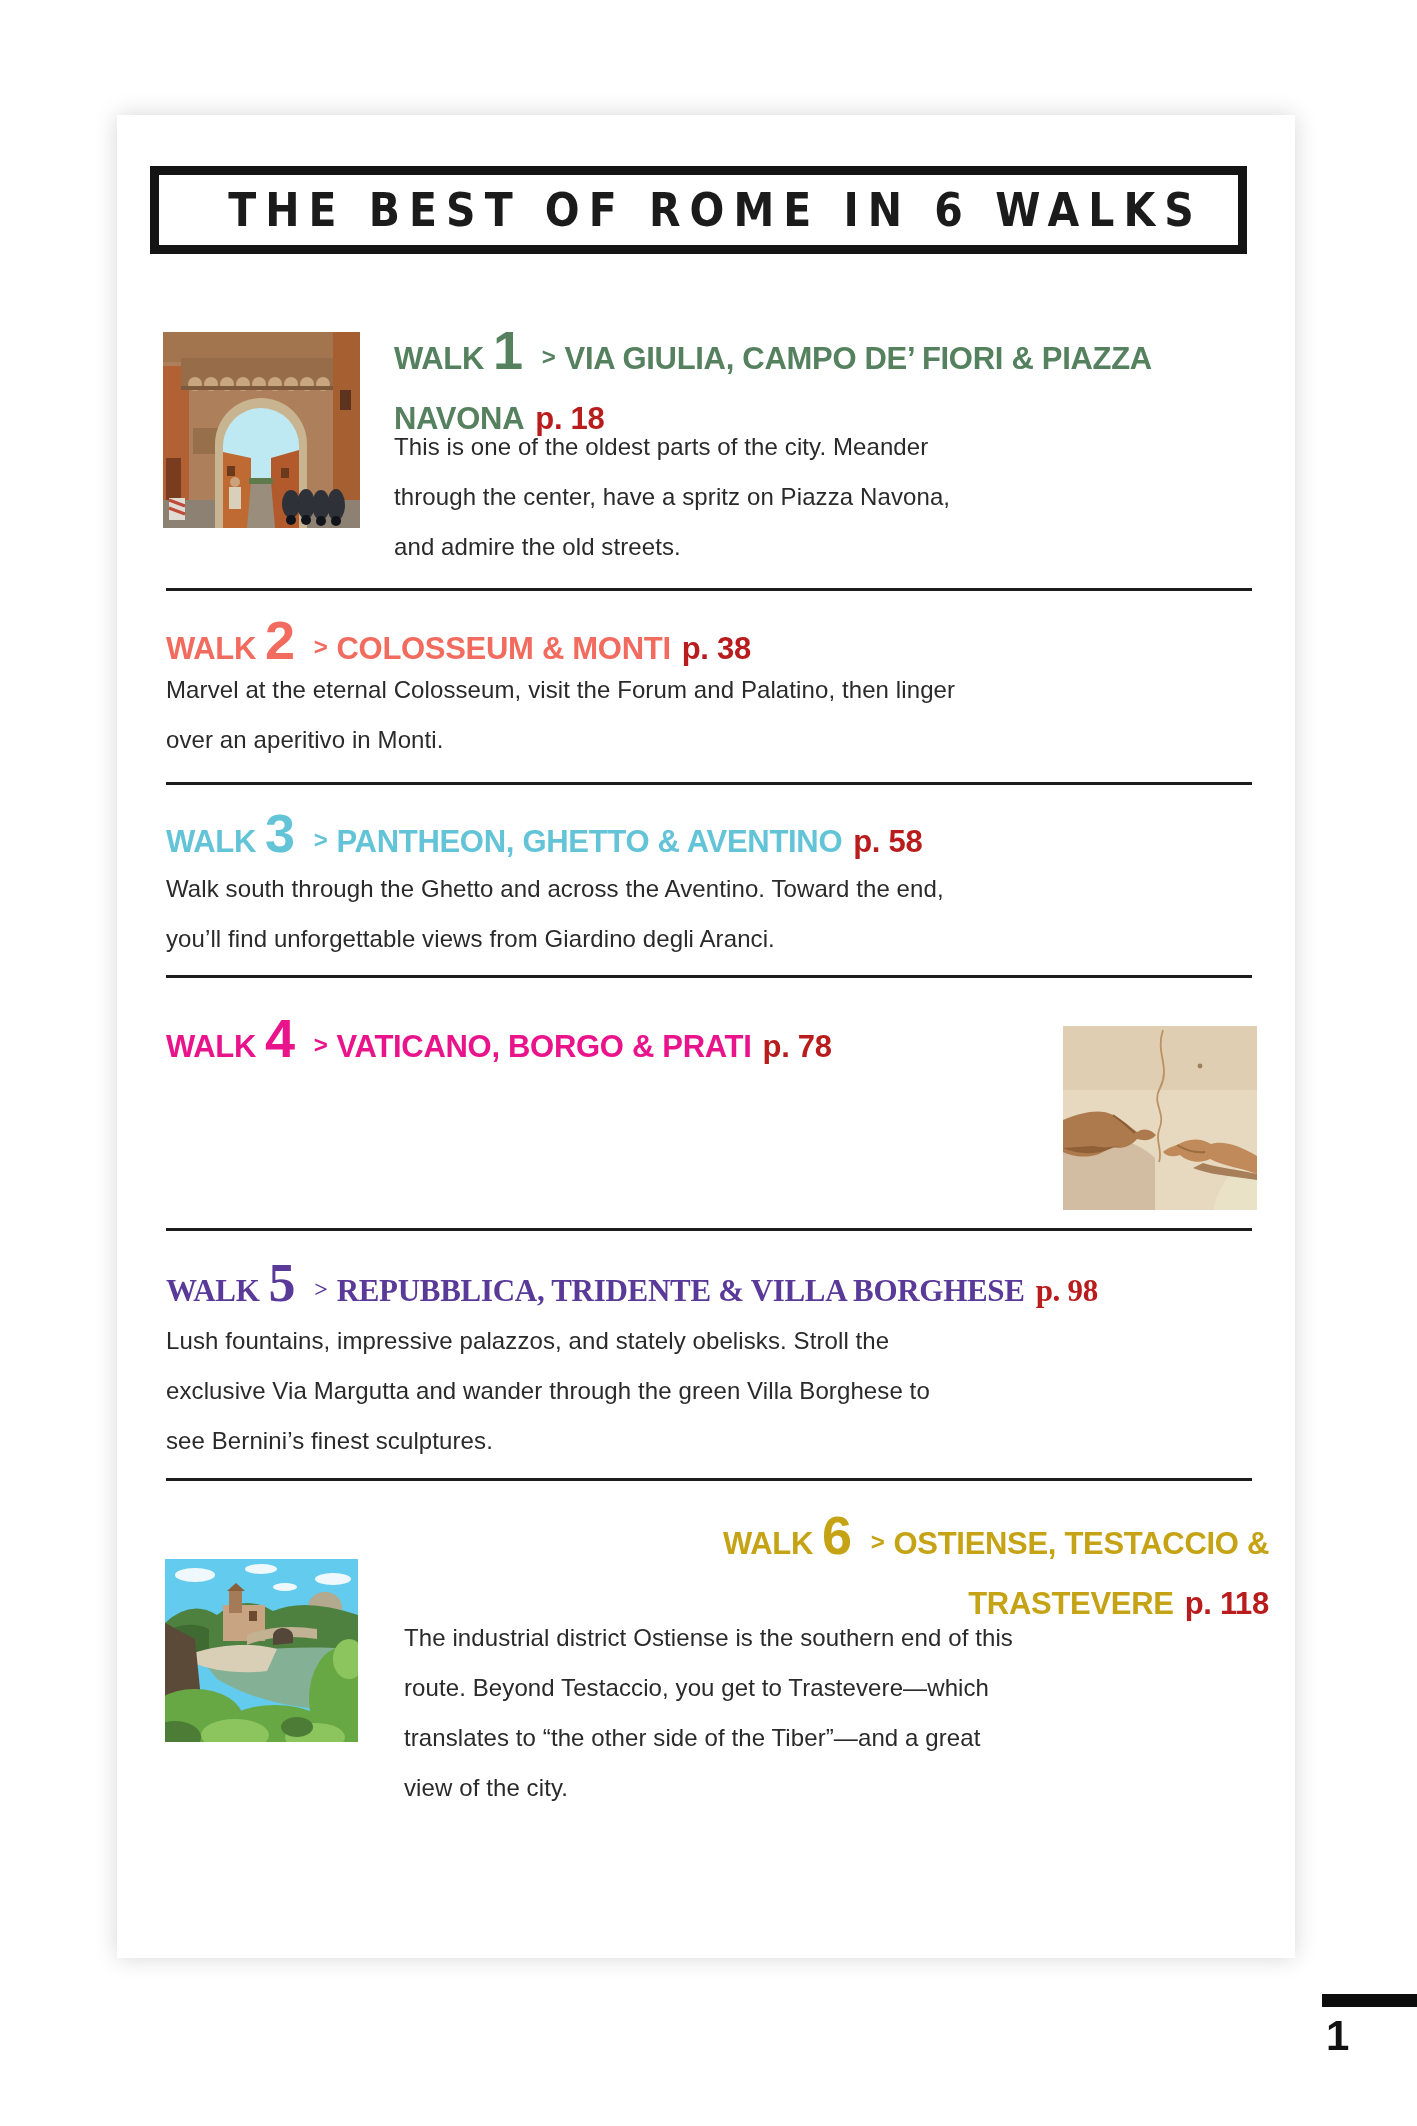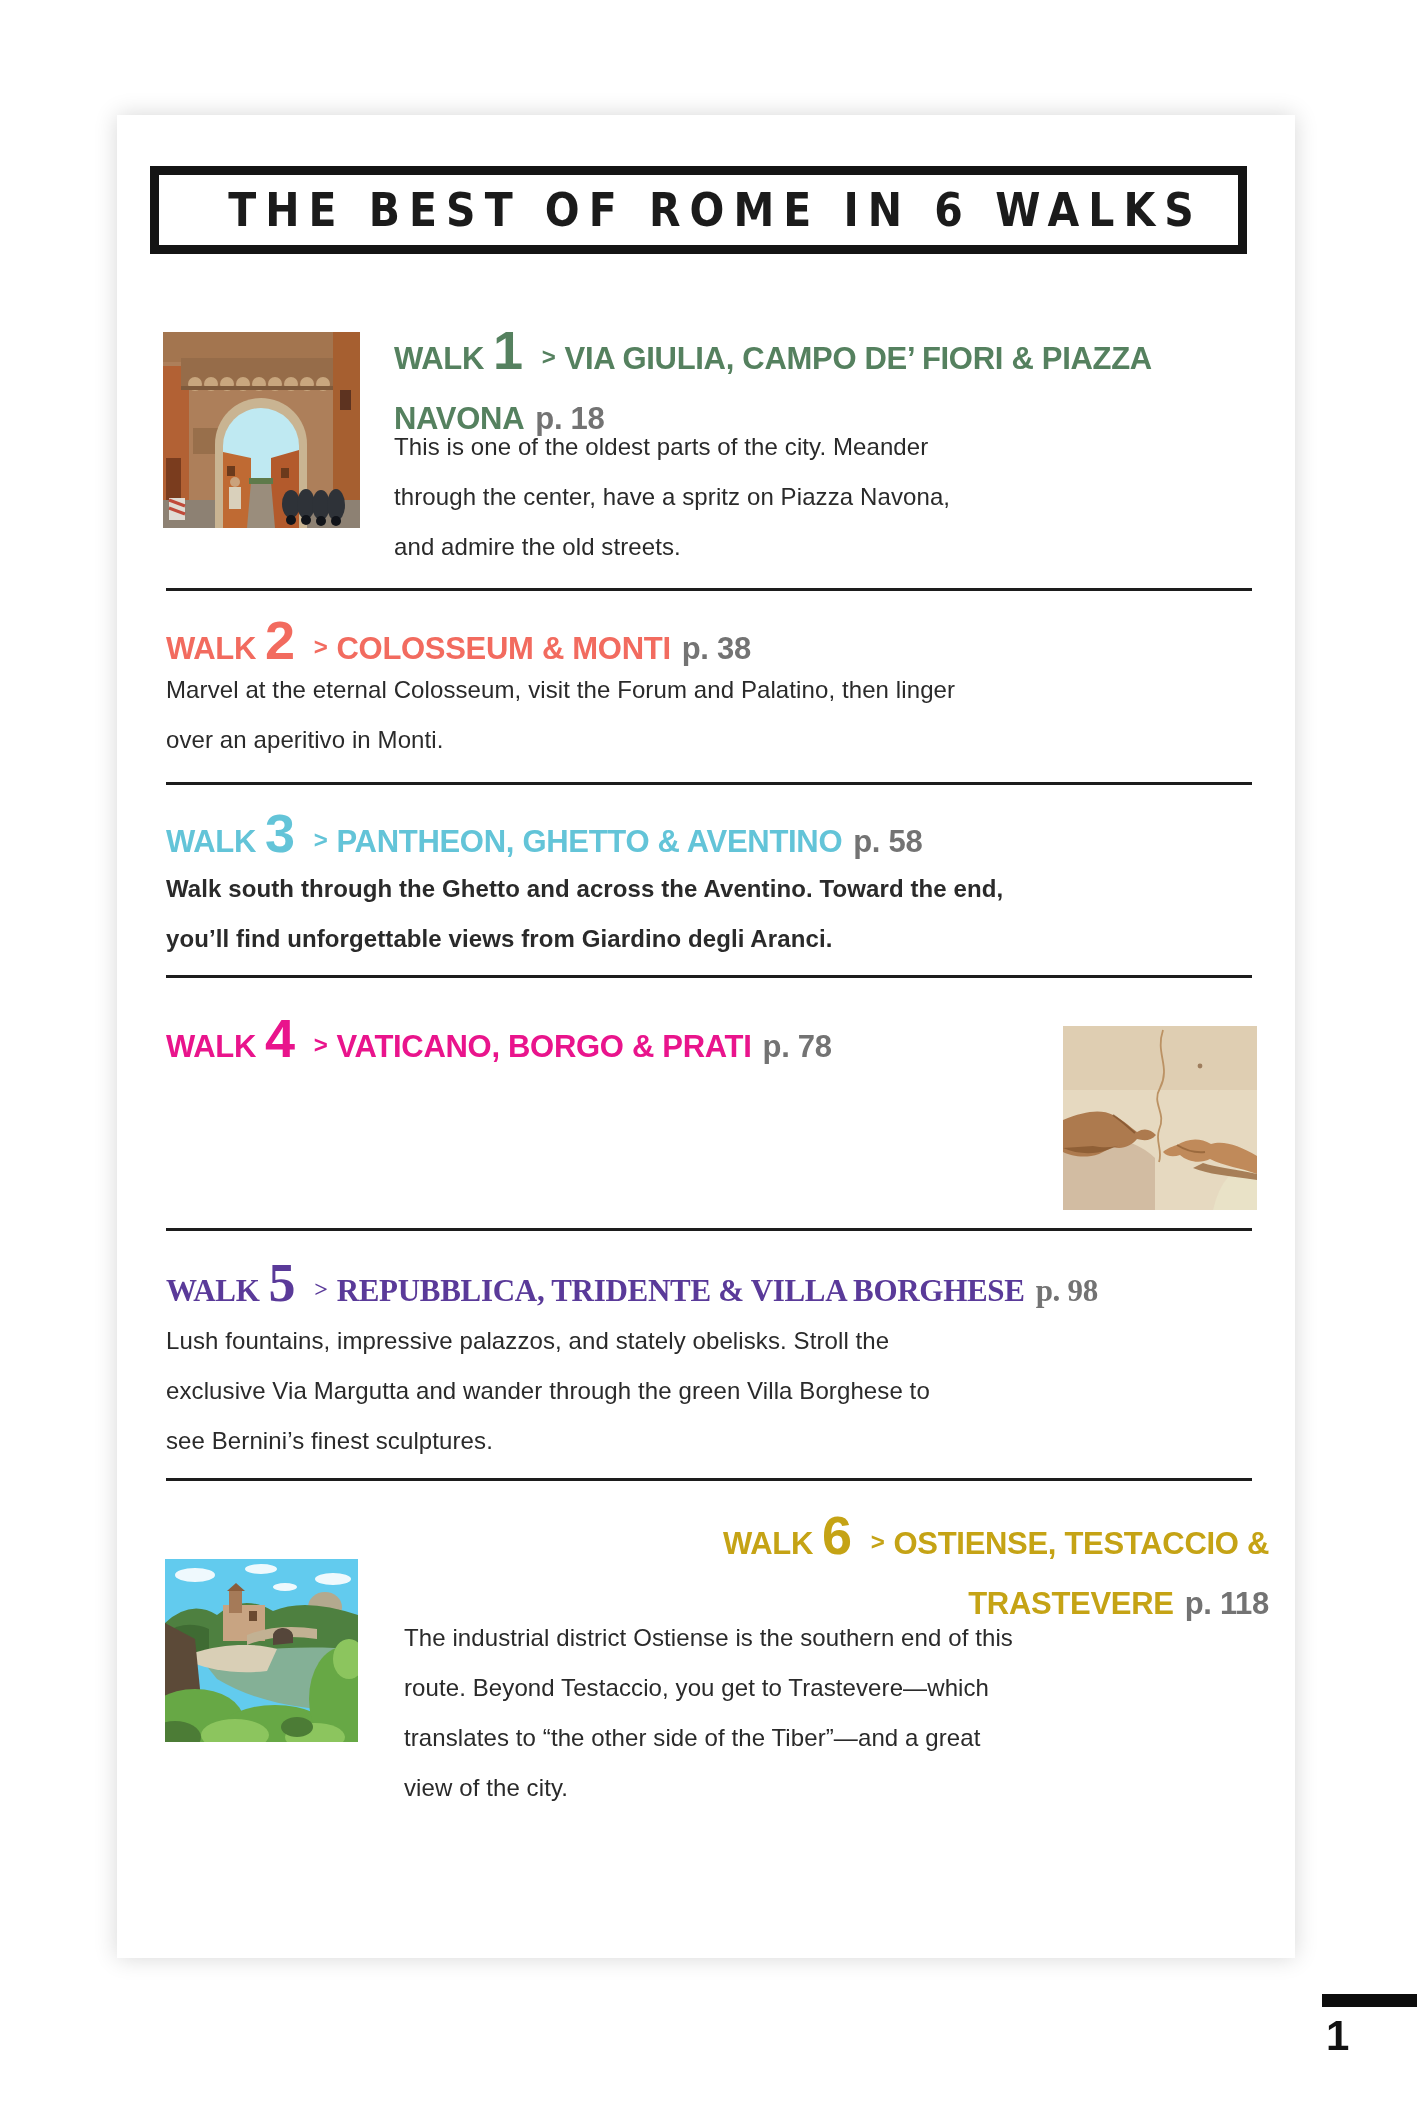--- a/index.html
+++ b/index.html
@@ -28,41 +28,41 @@
     transform:scaleY(1.14);white-space:nowrap;
   }
   
   .walk-head{
     position:absolute;font-weight:700;font-size:31px;line-height:60px;
     letter-spacing:-0.3px;
   }
   .w-num{font-size:54px;margin:0 10px 0 9px;}
   .w-sep{font-size:24px;margin:0 9px;vertical-align:4px;}
   .w-title{white-space:pre-line;}
-  .w-pref{color:#737373;margin-left:11px;}
+  .w-pref{color:#b91c1c;margin-left:11px;}
   
   .walk-desc{
     position:absolute;margin:0;font-size:24px;line-height:50px;color:#2a2a2a;
     white-space:pre-line;letter-spacing:0.1px;
   }
   .divider{
     position:absolute;left:49px;width:1086px;height:3px;background:#1d1d1d;
   }
   .photo{position:absolute;overflow:hidden;}
   #photo1{left:46px;top:217px;width:197px;height:196px;}
   #photo4{left:946px;top:911px;width:194px;height:184px;}
   #photo6{left:48px;top:1444px;width:193px;height:183px;}
   #head1{left:277px;top:205px;width:875px;}
   #desc1{left:277px;top:307px;width:880px;}
   #div1{top:473px;}
   #head2{left:49px;top:495px;width:1095px;}
   #desc2{left:49px;top:550px;width:1100px;}
   #div2{top:667px;}
   #head3{left:49px;top:688px;width:1095px;}
-  #desc3{left:49px;top:749px;width:1100px;font-weight:bold;}
+  #desc3{left:49px;top:749px;width:1100px;}
   #div3{top:860px;}
   #head4{left:49px;top:893px;width:1095px;}
   #desc4{left:49px;top:951px;width:885px;}
   #div4{top:1113px;}
   #head5{left:49px;top:1138px;width:1095px;}
   #desc5{left:49px;top:1201px;width:1100px;}
   #div5{top:1363px;}
   #head6{left:287px;top:1390px;width:865px;}
   #desc6{left:287px;top:1498px;width:868px;}
   

